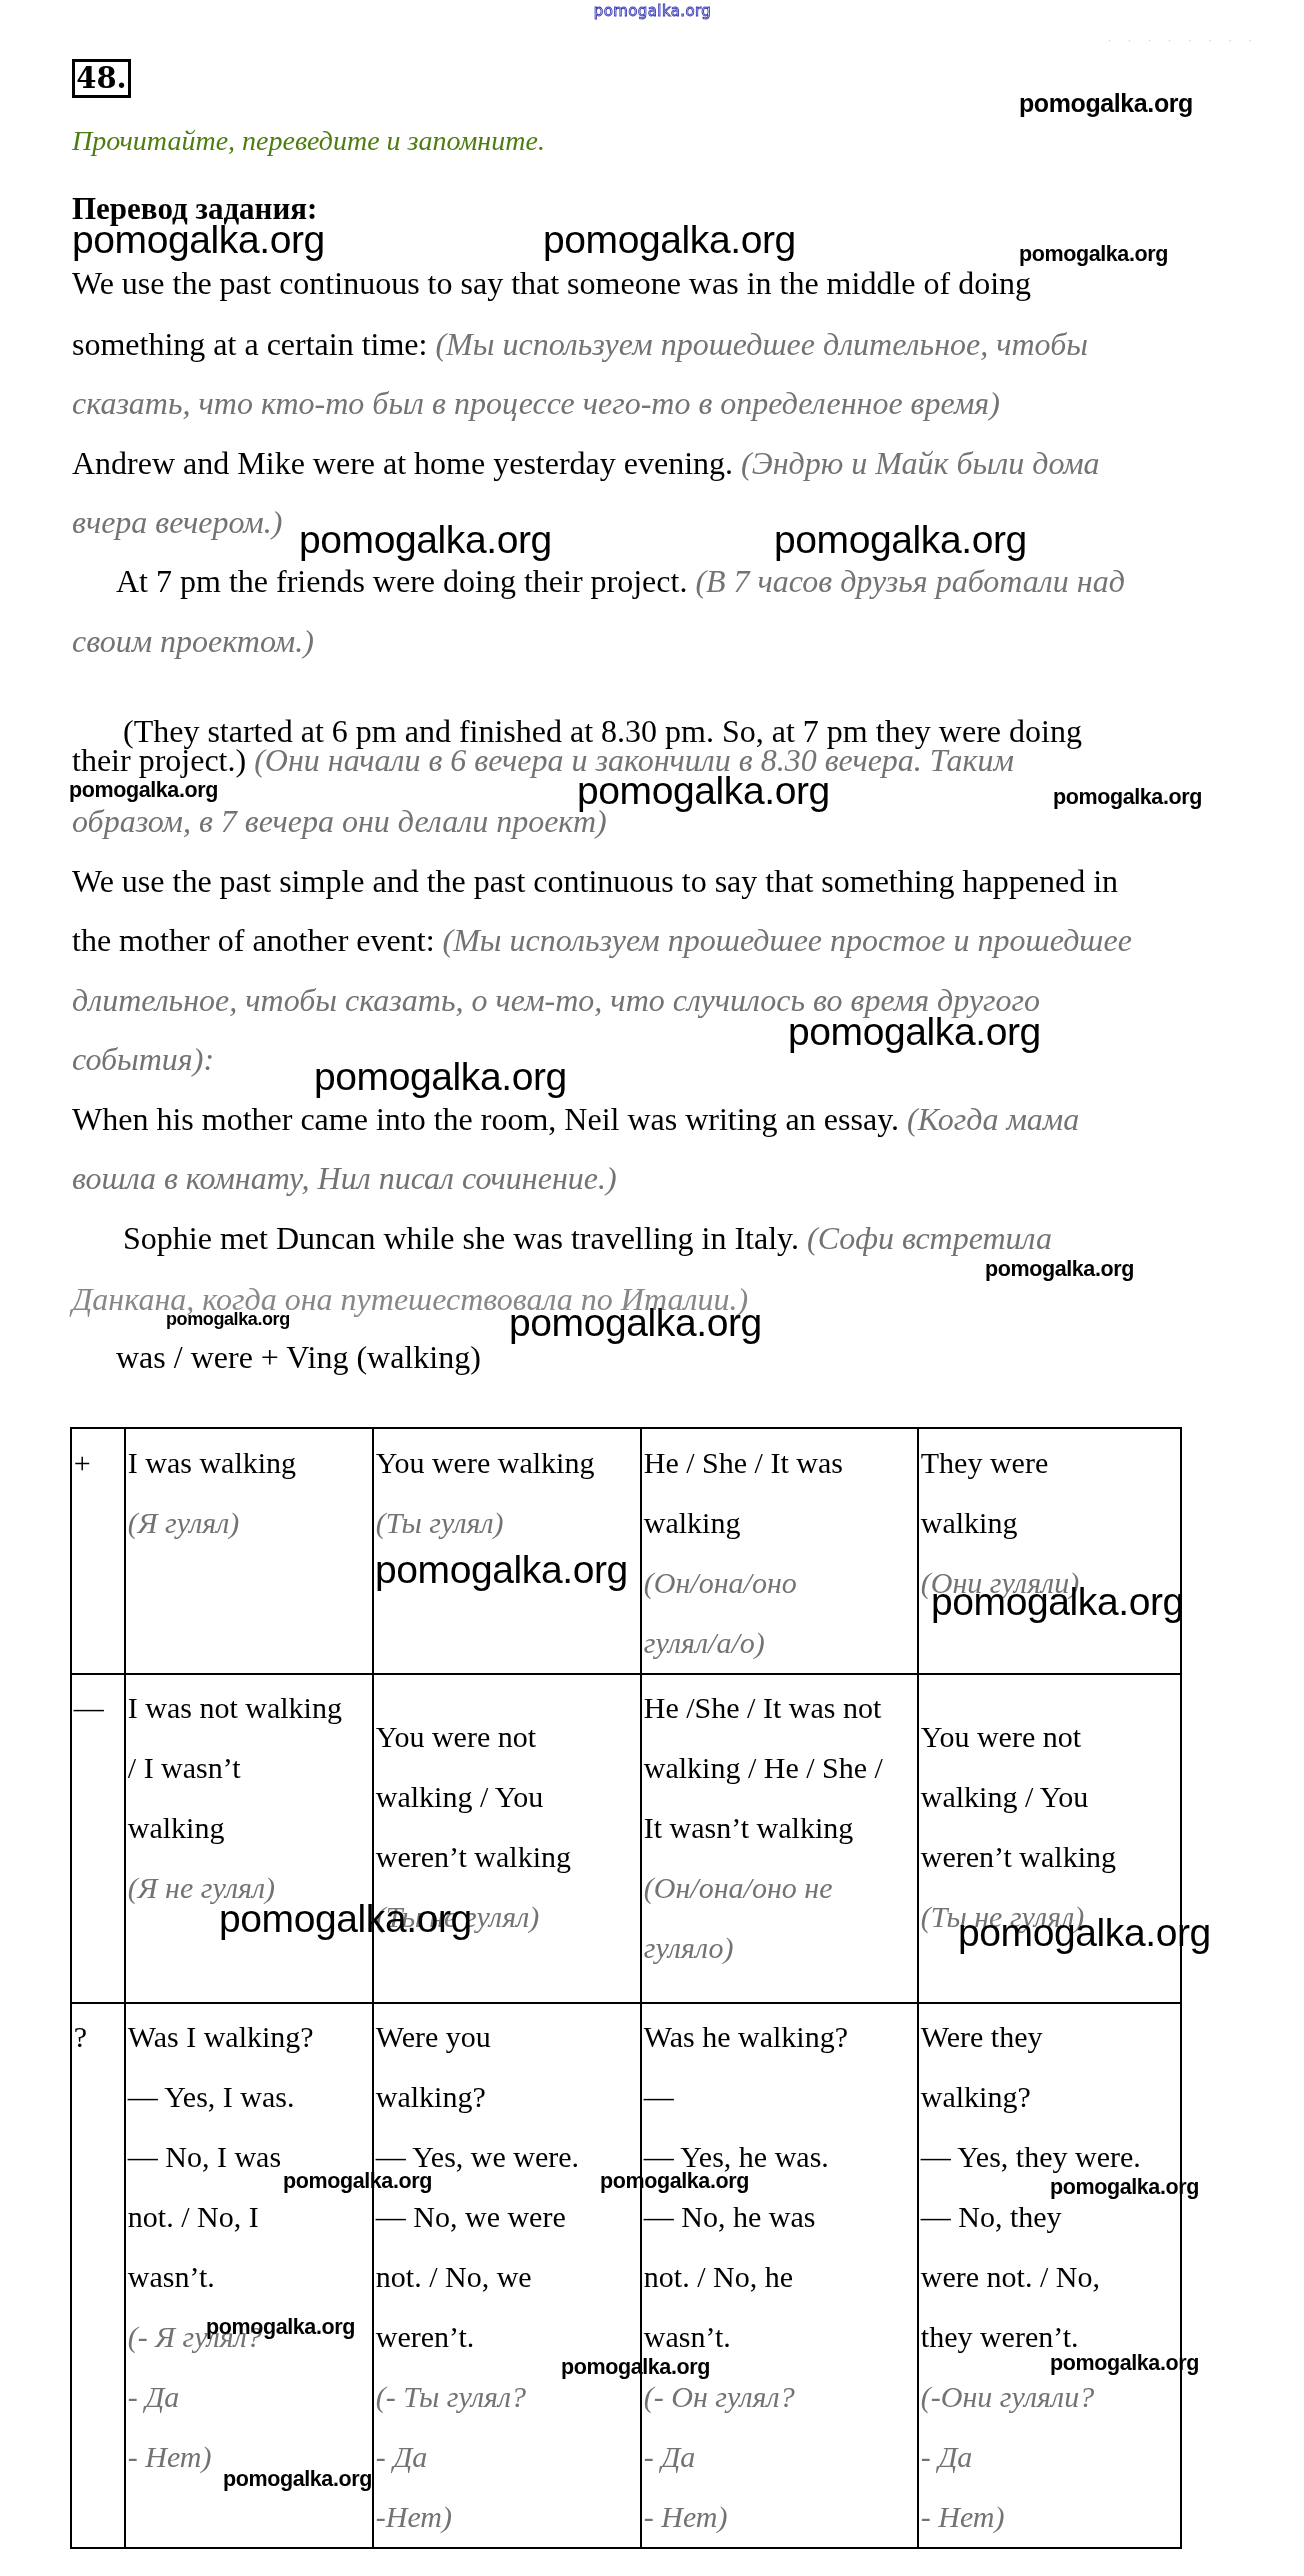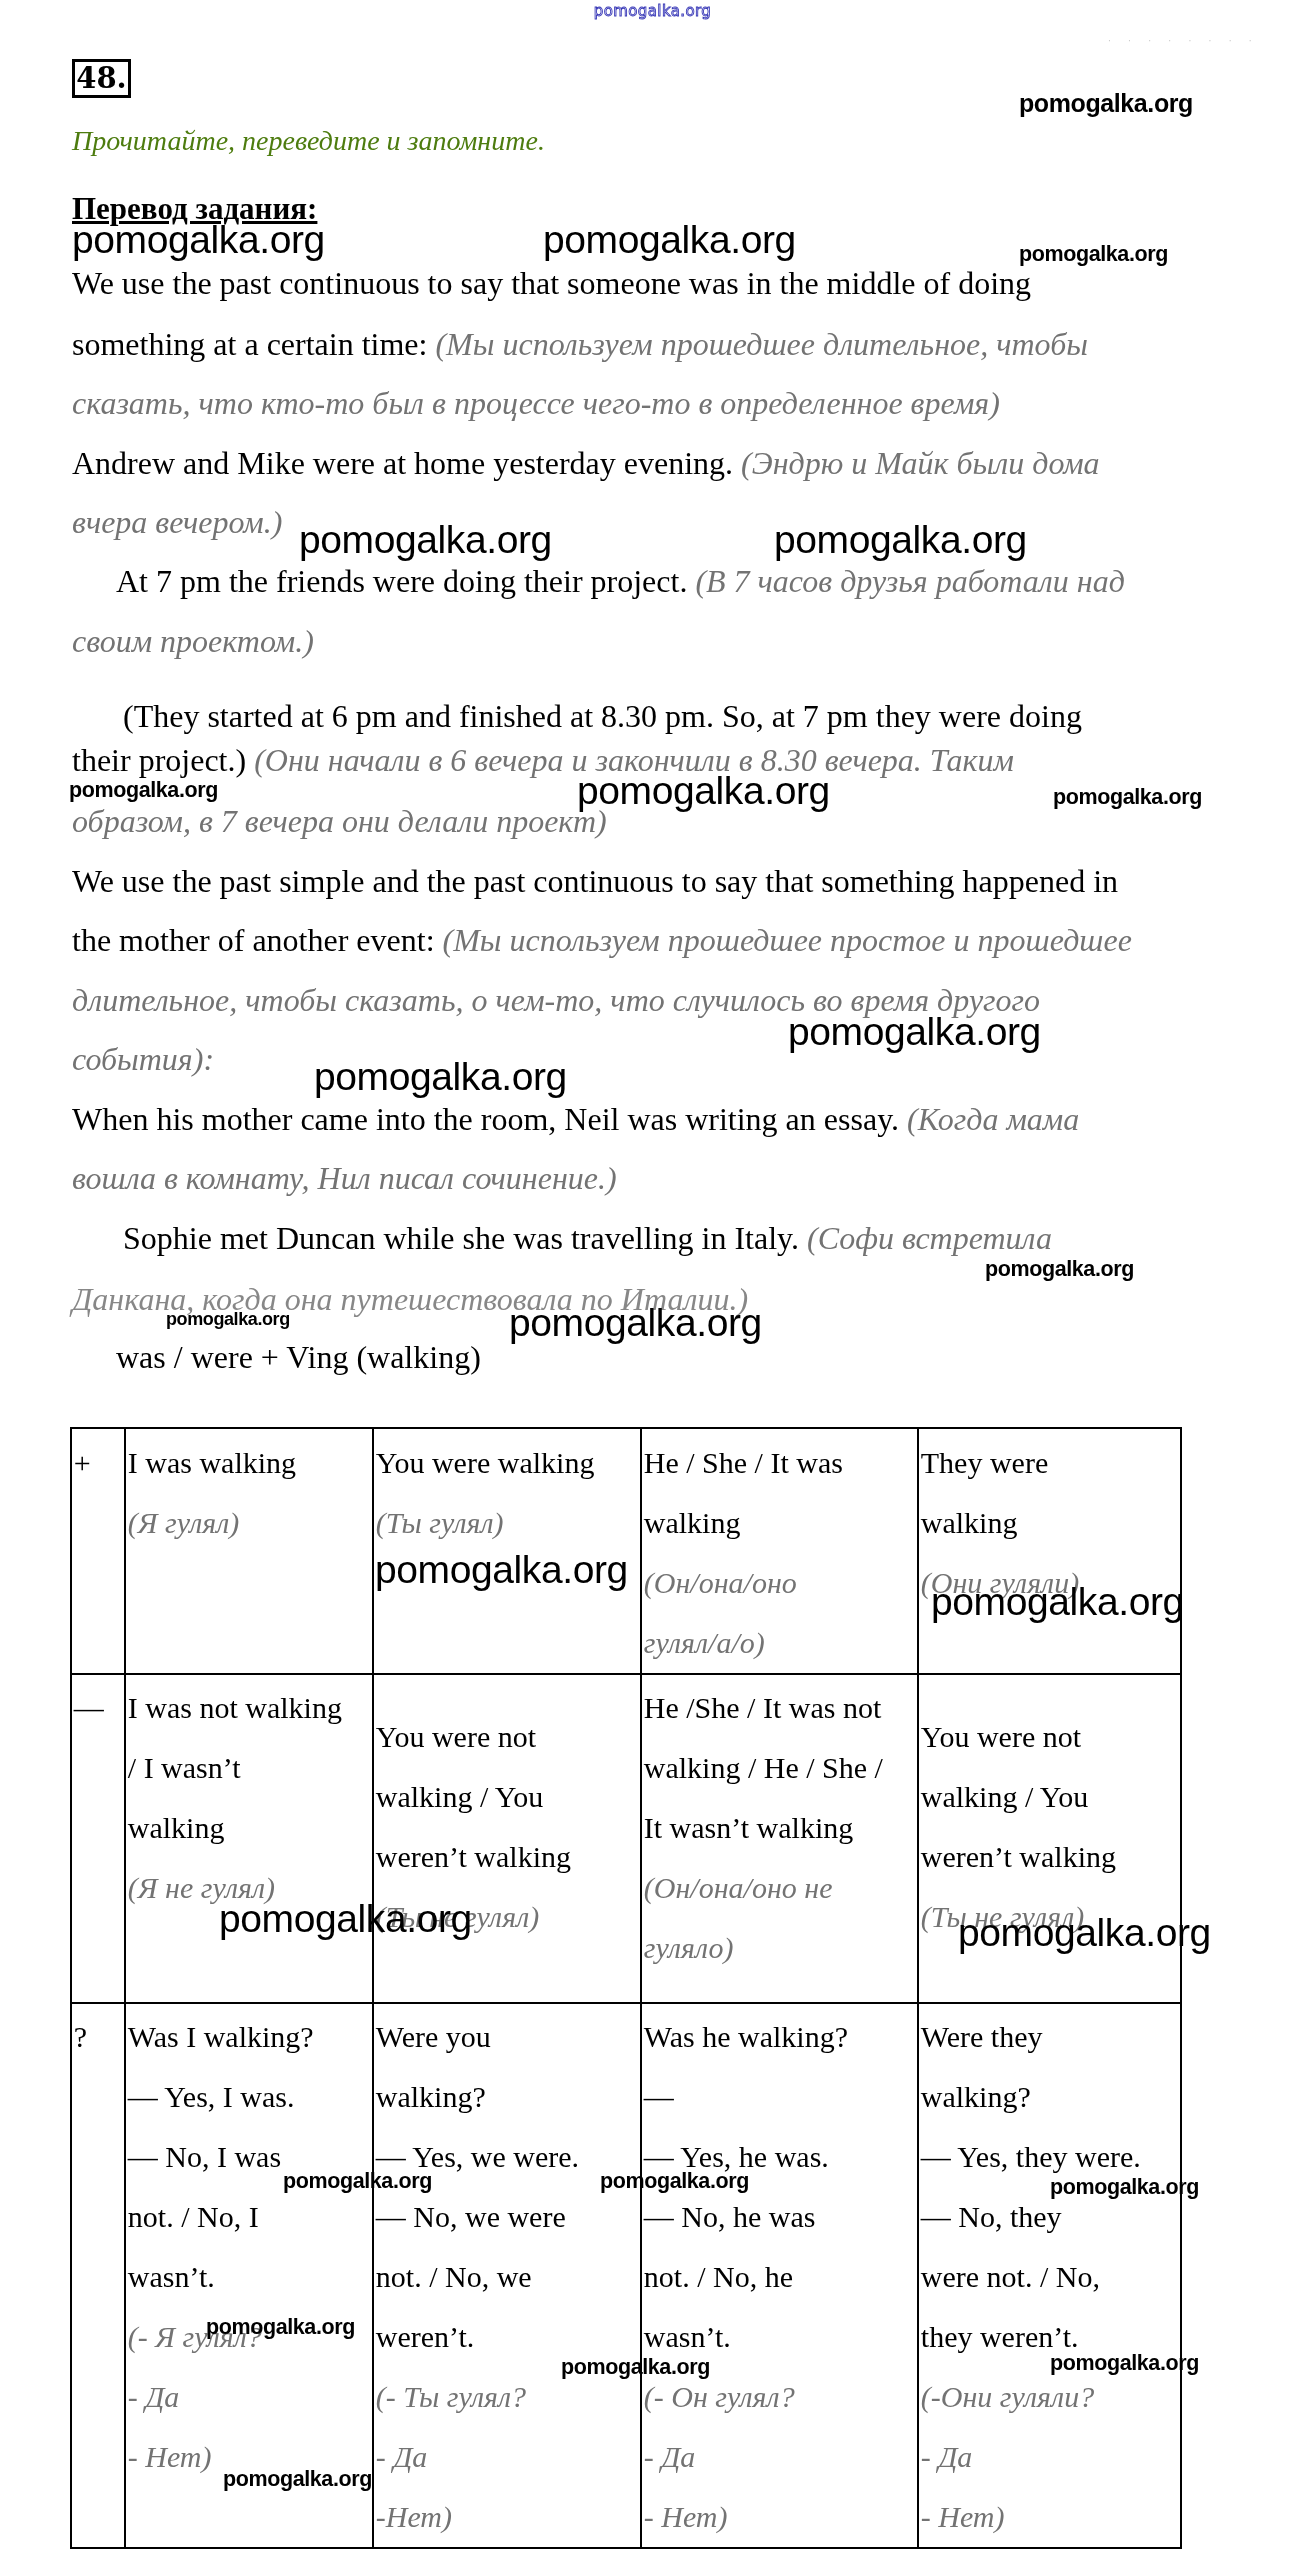--- a/index.html
+++ b/index.html
@@ -6,21 +6,21 @@
   body { width: 1305px; height: 2576px; position: relative; overflow: hidden;
          font-family: "Liberation Serif", "DejaVu Serif", serif; color: #000; }
   .abs { position: absolute; white-space: nowrap; }
   .top-wm { left: 0; width: 1305px; top: 1.8px; text-align: center;
             font-family: "DejaVu Sans", sans-serif; font-size: 15px; color: #fff;
             -webkit-text-stroke: 0.9px #3a3ab8; letter-spacing: 0.4px; }
   .dots { left: 1108px; top: 36px; font-family: "DejaVu Sans", sans-serif; font-size: 9px; color: #c8c8c8; letter-spacing: 7.2px; }
   .task-box { left: 72px; top: 59px; width: 59px; height: 39px; border: 3.6px solid #000; box-sizing: border-box;
               font-family: "DejaVu Serif", serif; font-weight: bold; font-size: 29px; line-height: 32px; text-align: center; }
   .instr { left: 72px; top: 125px; font-size: 28px; font-style: italic; color: #4d7c0f; }
-  .heading { left: 72px; top: 191px; font-size: 31px; font-weight: bold; text-decoration: underline; }
+  .heading { left: 72px; top: 191px; font-size: 31px; font-weight: bold; }
   .wm { font-family: "Liberation Sans", "DejaVu Sans", sans-serif; color: #000; letter-spacing: -0.4px; }
   .wm-l { font-size: 39px; font-weight: normal; }
   .wm-m { font-size: 25px; font-weight: bold; }
   .wm-s { font-size: 21.5px; font-weight: bold; }
   .line { position: absolute; left: 72px; font-size: 32px; line-height: 39px; white-space: nowrap; }
   .indent { left: 116px; }
   .indent2 { left: 123px; }
   .ru { font-style: italic; color: #737373; }
   .smudge { color: #9a9a9a; opacity: 0.85; text-align: center; }
 
@@ -51,21 +51,21 @@
 <div class="abs heading">Перевод задания:</div>
 
 <div>
   <div class="line" style="top:264px"><span>We use the past continuous to say that someone was in the middle of doing</span><span class="ru"></span></div>
   <div class="line" style="top:325px"><span>something at a certain time: </span><span class="ru">(Мы используем прошедшее длительное, чтобы</span></div>
   <div class="line" style="top:384px"><span></span><span class="ru">сказать, что кто-то был в процессе чего-то в определенное время)</span></div>
   <div class="line" style="top:444px"><span>Andrew and Mike were at home yesterday evening.  </span><span class="ru">(Эндрю и Майк были дома</span></div>
   <div class="line" style="top:503px"><span></span><span class="ru">вчера вечером.)</span></div>
   <div class="line indent" style="top:562px"><span>At 7 pm the friends were doing their project. </span><span class="ru">(В 7 часов друзья работали над</span></div>
   <div class="line" style="top:622px"><span></span><span class="ru">своим проектом.)</span></div>
-  <div class="line indent2" style="top:697px"><span>(They started at 6 pm and finished at 8.30 pm. So, at 7 pm they were doing</span><span class="ru"></span></div>
+  <div class="line indent2" style="top:712px"><span>(They started at 6 pm and finished at 8.30 pm. So, at 7 pm they were doing</span><span class="ru"></span></div>
   <div class="line" style="top:741px"><span>their project.) </span><span class="ru">(Они начали в 6 вечера и закончили в 8.30 вечера. Таким</span></div>
   <div class="line" style="top:802px"><span></span><span class="ru">образом, в 7 вечера они делали проект)</span></div>
   <div class="line" style="top:862px"><span>We use the past simple and the past continuous to say that something happened in</span><span class="ru"></span></div>
   <div class="line" style="top:921px"><span>the mother of another event: </span><span class="ru">(Мы используем прошедшее простое и прошедшее</span></div>
   <div class="line" style="top:981px"><span></span><span class="ru">длительное, чтобы сказать, о чем-то, что случилось во время другого</span></div>
   <div class="line" style="top:1040px"><span></span><span class="ru">события):</span></div>
   <div class="line" style="top:1100px"><span>When his mother came into the room, Neil was writing an essay. </span><span class="ru">(Когда мама</span></div>
   <div class="line" style="top:1159px"><span></span><span class="ru">вошла в комнату, Нил писал сочинение.)</span></div>
   <div class="line indent2" style="top:1219px"><span>Sophie met Duncan while she was travelling in Italy. </span><span class="ru">(Софи встретила</span></div>
   <div class="line smudge" style="top:1280px"><span></span><span class="ru">Данкана,   когда она путешествовала по Италии.)</span></div>

